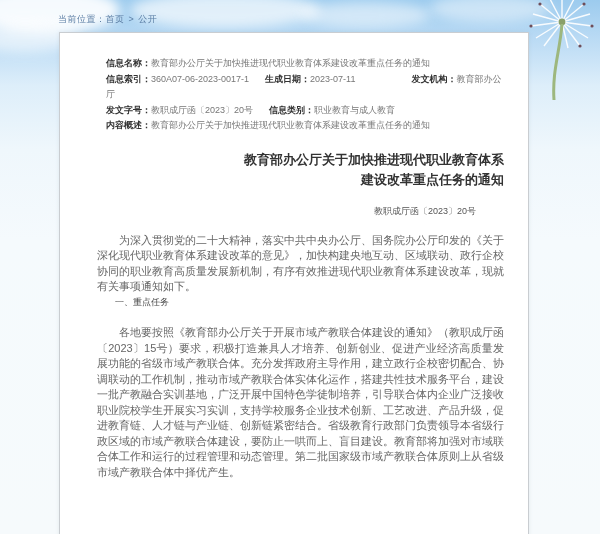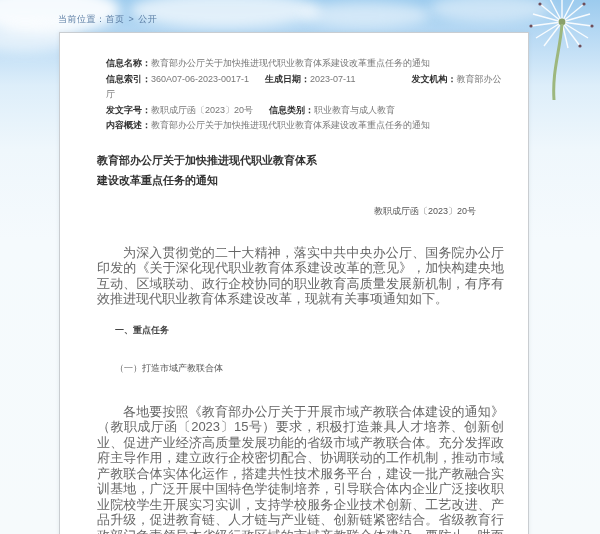--- a/index.html
+++ b/index.html
@@ -38,25 +38,25 @@
   .card-inner { padding:23px 24px 0 37px; }
 
   
   .meta { margin-left:9px; font-size:9px; line-height:15.5px; }
   .meta-label { font-weight:bold; color:#333; }
   .meta-value { color:#777; }
   .gap12 { margin-left:16px; }
   .gap56 { margin-left:56px; }
 
   
-  .doc-title { margin-top:16px; text-align:left; font-size:11px; font-weight:bold; color:#333; line-height:20px; }
+  .doc-title { margin-top:16px; text-align:right; font-size:13px; font-weight:bold; color:#333; line-height:20px; }
   .doc-number { margin-top:15px; padding-right:28px; text-align:right; font-size:9px; color:#555; }
   .salutation { margin-top:15px; font-size:9px; color:#555; line-height:15.5px; }
-  .para { margin-top:27px; font-size:13px; color:#666; line-height:15.5px; text-indent:2em; text-align:justify; }
-  .sect-heading { margin-top:16px; font-size:9px; font-weight:bold; color:#444; text-indent:2em; line-height:15.5px; }
+  .para { margin-top:15px; font-size:11px; color:#666; line-height:15.5px; text-indent:2em; text-align:justify; }
+  .sect-heading { margin-top:0; font-size:9px; font-weight:normal; color:#444; text-indent:2em; line-height:15.5px; }
   .item-heading { margin-top:23px; font-size:9px; color:#555; text-indent:2em; line-height:15.5px; }
 </style>
 </head>
 <body>
 
 <div class="cloud c1"></div>
 <div class="cloud c2"></div>
 <div class="cloud c3"></div>
 <div class="cloud c4"></div>
 <div class="cloud c5"></div>
@@ -116,18 +116,17 @@
       <div>建设改革重点任务的通知</div>
     </div>
 
     <div class="doc-number">教职成厅函〔2023〕20号</div>
 
 
     <div class="para">为深入贯彻党的二十大精神，落实中共中央办公厅、国务院办公厅印发的《关于深化现代职业教育体系建设改革的意见》，加快构建央地互动、区域联动、政行企校协同的职业教育高质量发展新机制，有序有效推进现代职业教育体系建设改革，现就有关事项通知如下。</div>
 
     <div class="sect-heading">一、重点任务</div>
 
-    <div class="item-heading">（一）打造市域产教联合体</div>
 
     <div class="para">各地要按照《教育部办公厅关于开展市域产教联合体建设的通知》（教职成厅函〔2023〕15号）要求，积极打造兼具人才培养、创新创业、促进产业经济高质量发展功能的省级市域产教联合体。充分发挥政府主导作用，建立政行企校密切配合、协调联动的工作机制，推动市域产教联合体实体化运作，搭建共性技术服务平台，建设一批产教融合实训基地，广泛开展中国特色学徒制培养，引导联合体内企业广泛接收职业院校学生开展实习实训，支持学校服务企业技术创新、工艺改进、产品升级，促进教育链、人才链与产业链、创新链紧密结合。省级教育行政部门负责领导本省级行政区域的市域产教联合体建设，要防止一哄而上、盲目建设。教育部将加强对市域联合体工作和运行的过程管理和动态管理。第二批国家级市域产教联合体原则上从省级市域产教联合体中择优产生。</div>
 
   </div>
 </div>
 
 </body></html>

